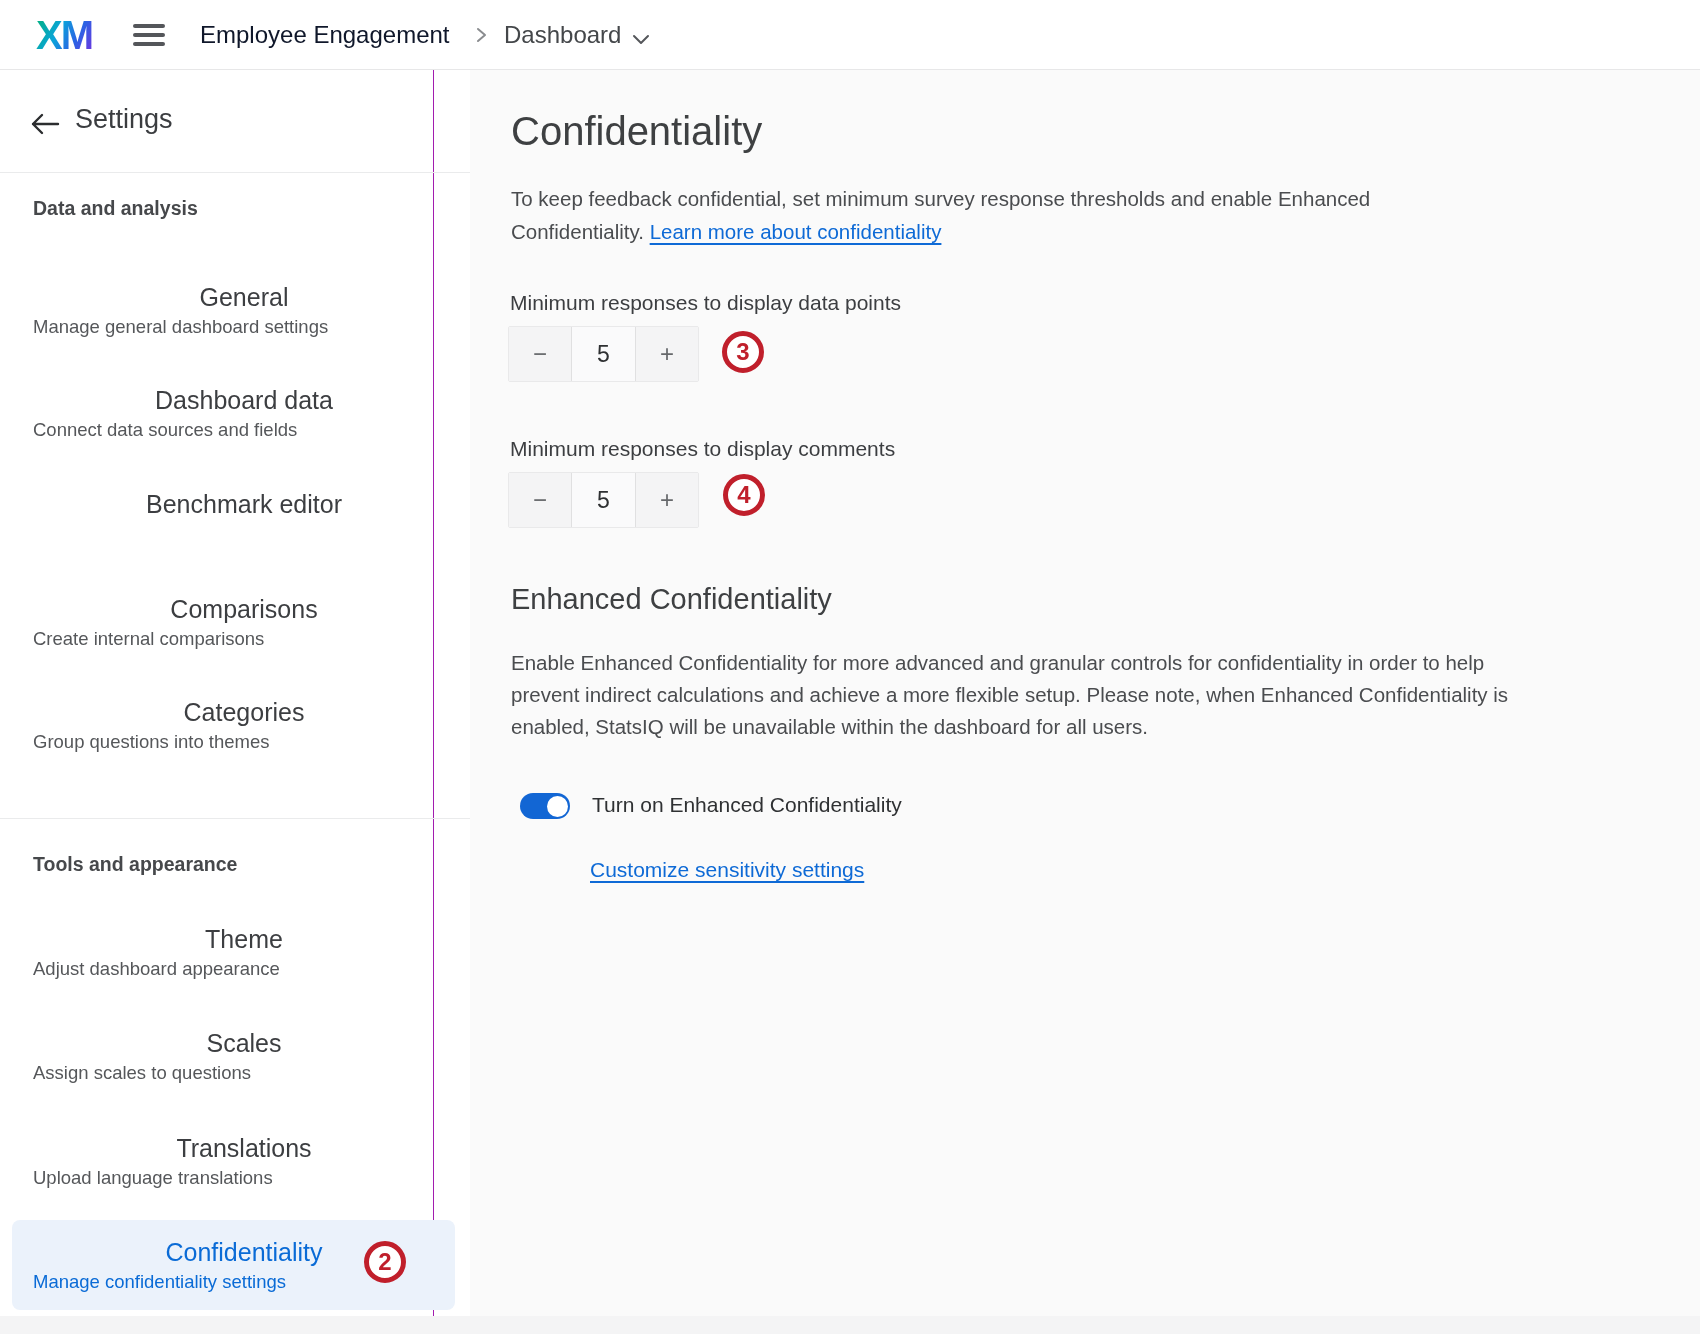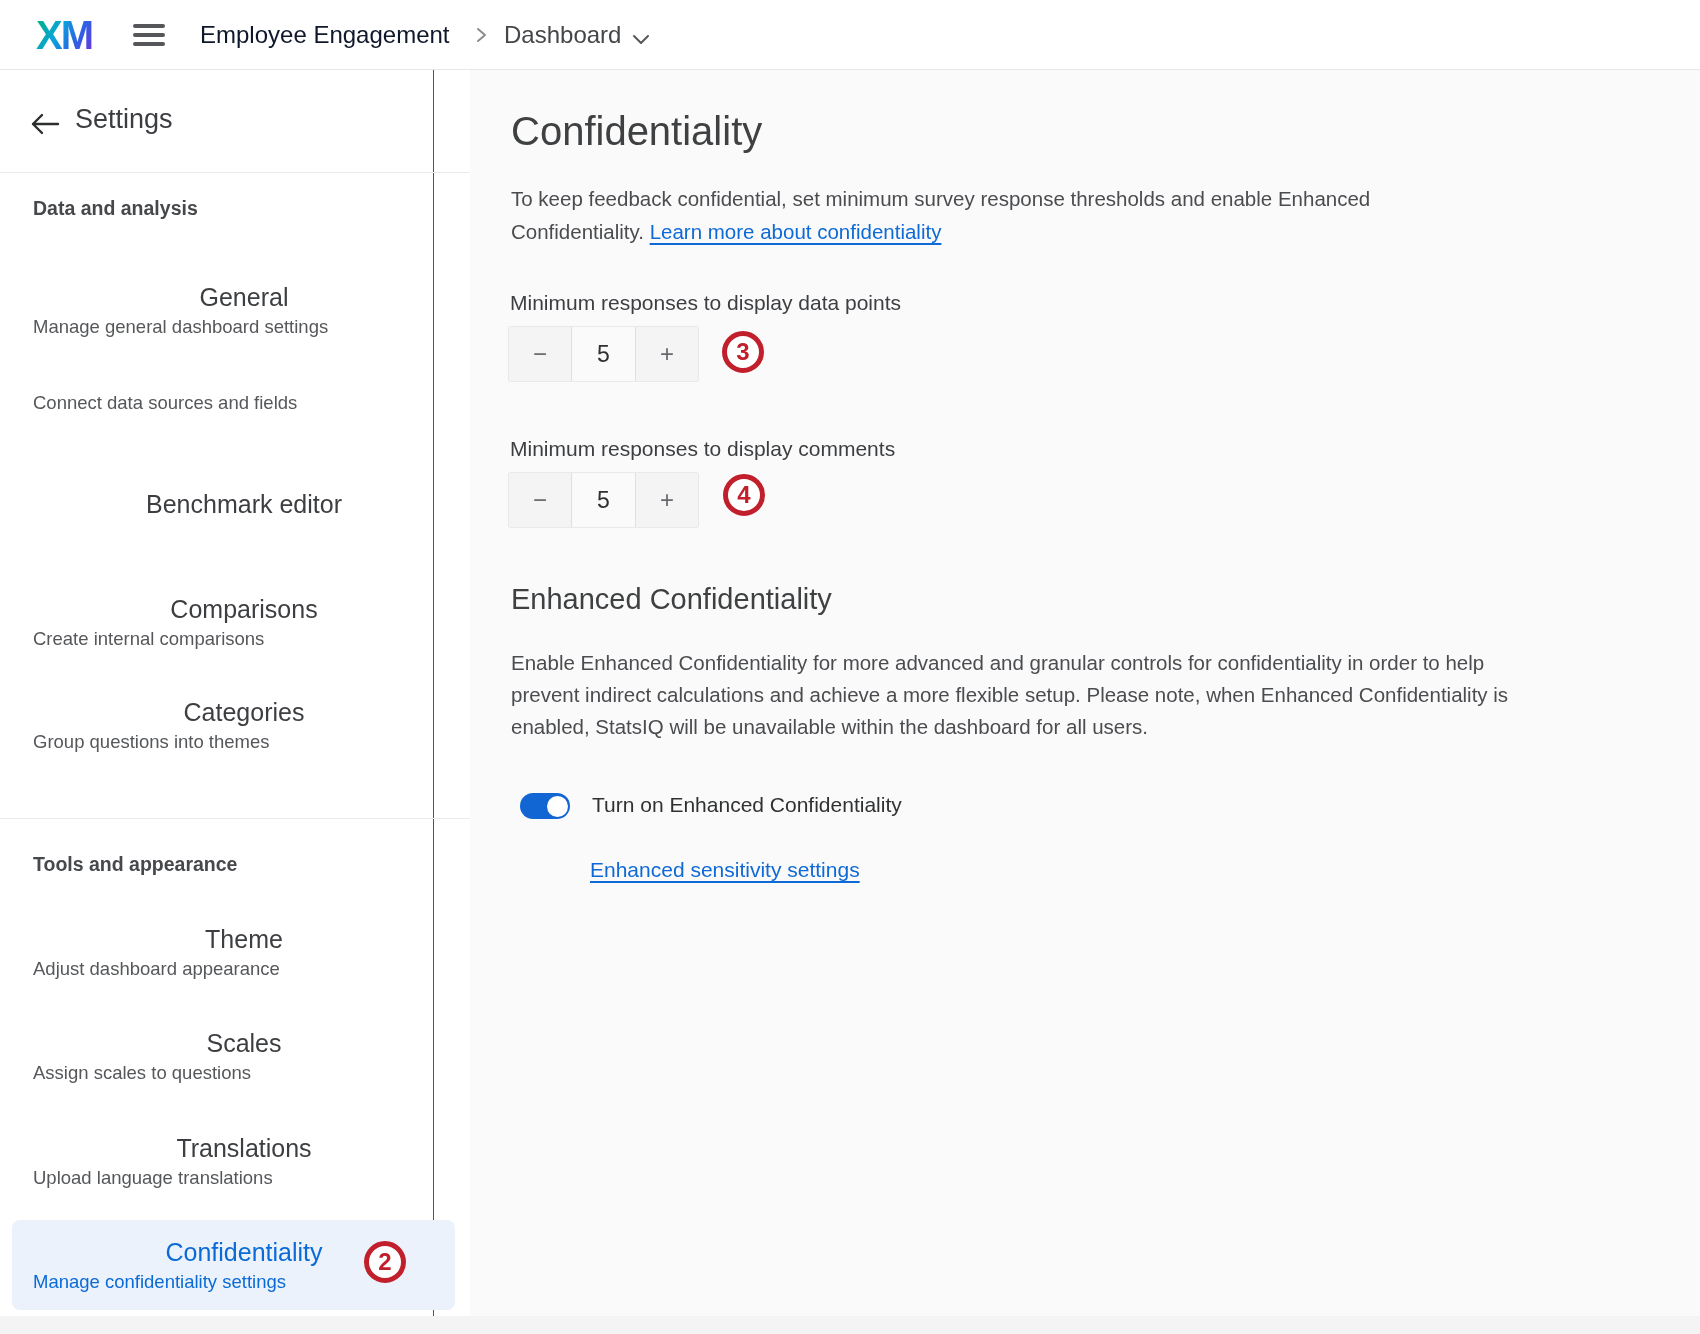--- a/index.html
+++ b/index.html
@@ -124,20 +124,21 @@
   </div>
   <div class="sb-divider d1"></div>
 
   <div class="sb-section sb-sec1">Data and analysis</div>
 
   <div class="nav-item ni-0">
     <div class="t">General</div>
     <div class="s">Manage general dashboard settings</div>
   </div>
   <div class="nav-item ni-1">
+    <div class="t">Dashboard data</div>
     <div class="s">Connect data sources and fields</div>
   </div>
   <div class="nav-item ni-2">
     <div class="t">Benchmark editor</div>
   </div>
   <div class="nav-item ni-3">
     <div class="t">Comparisons</div>
     <div class="s">Create internal comparisons</div>
   </div>
   <div class="nav-item ni-4">
@@ -201,15 +202,15 @@
   <span>Enable Enhanced Confidentiality for more advanced and granular controls for confidentiality in order to help</span><br>
   <span>prevent indirect calculations and achieve a more flexible setup. Please note, when Enhanced Confidentiality is</span><br>
   <span>enabled, StatsIQ will be unavailable within the dashboard for all users.</span>
 </div>
 
 <div class="toggle">
   <div class="knob"></div>
 </div>
 <div class="toggle-label">Turn on Enhanced Confidentiality</div>
 
-<a class="blue-link customize-link abs">Enhanced sensitivity settings</a>
+<a class="blue-link customize-link abs">Customize sensitivity settings</a>
 
 <div class="bottom-strip"></div>
 
 </body></html>

